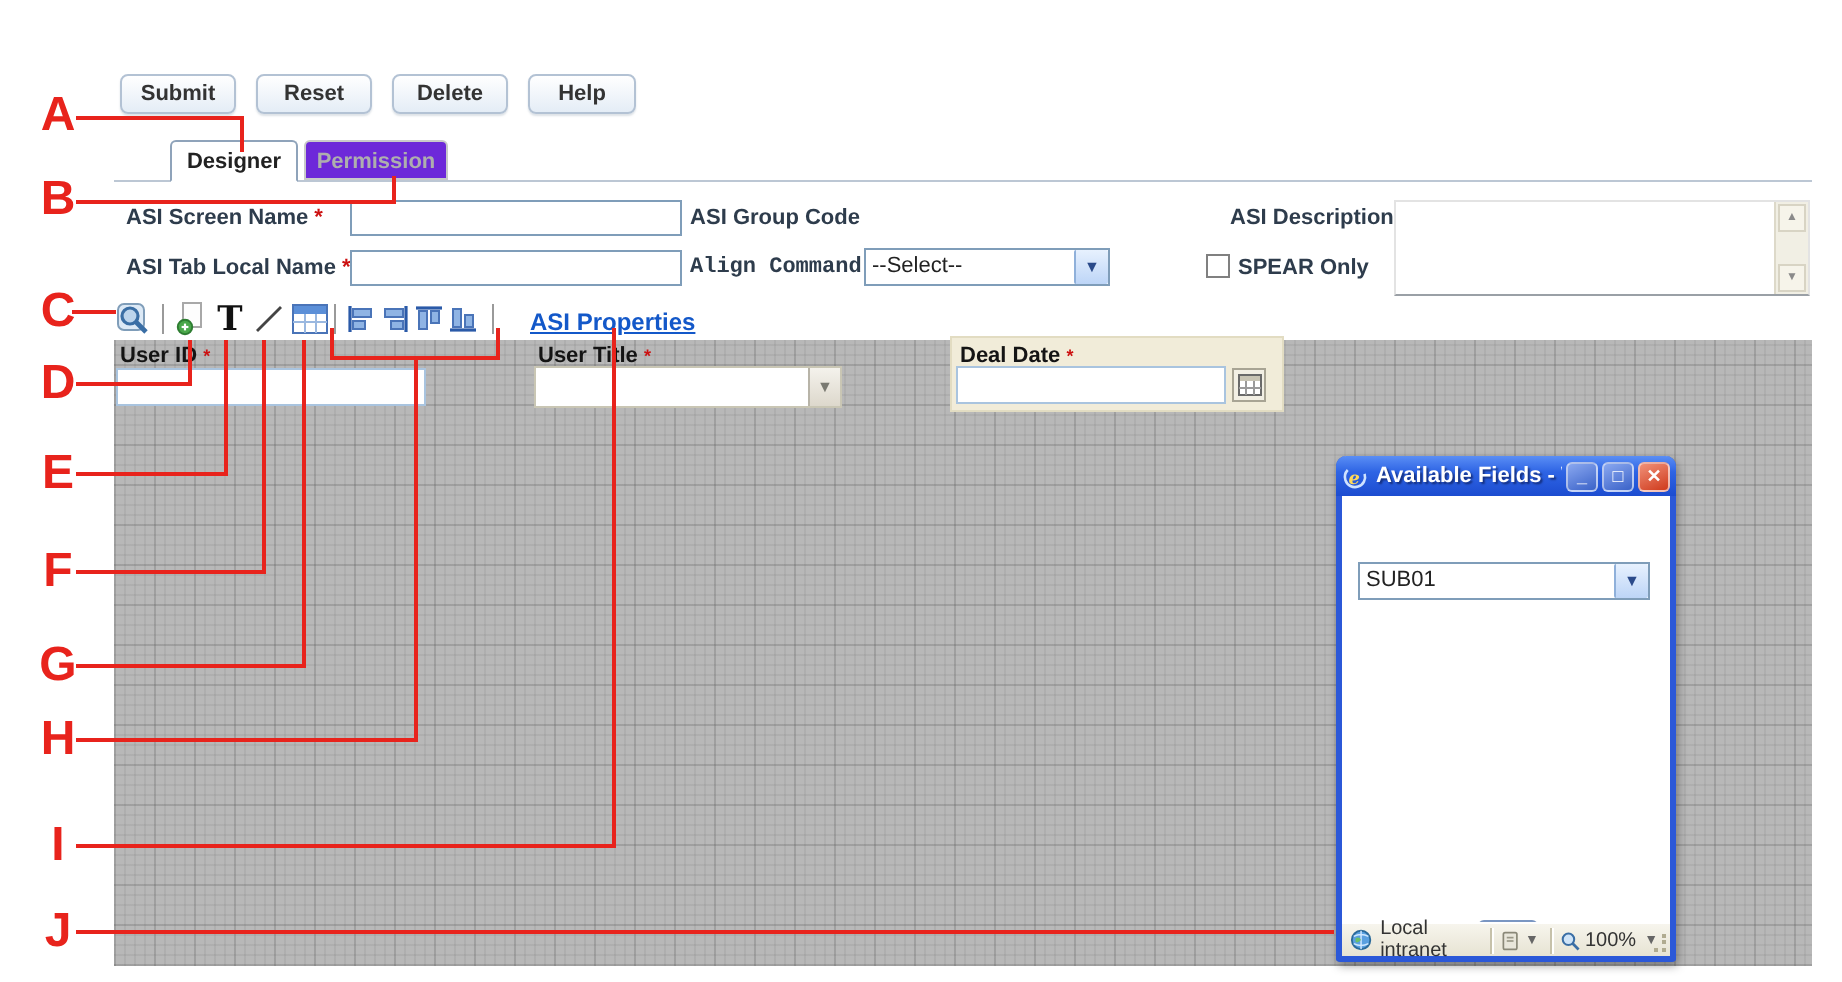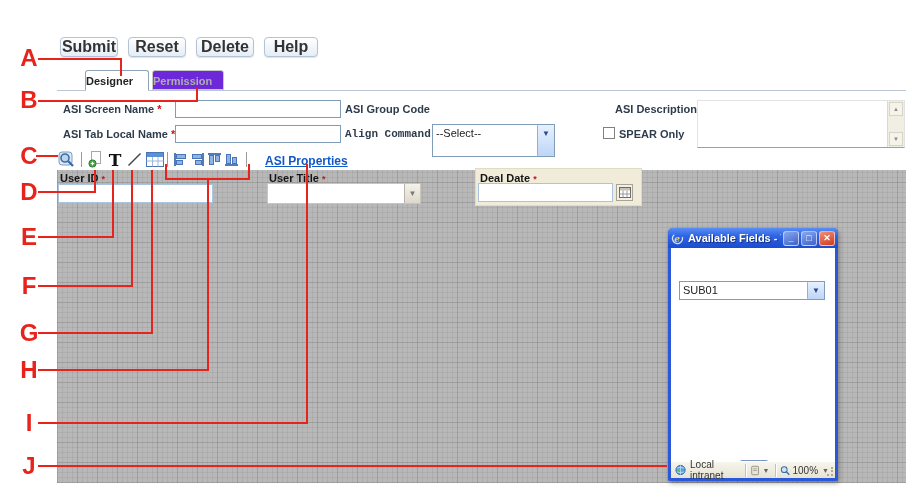--- a/index.html
+++ b/index.html
@@ -9,26 +9,26 @@
 
   
   .ann-letter { position:absolute; left:16px; width:26px; text-align:center;
     font-size:24px; font-weight:bold; color:#e8231c; line-height:24px; z-index:60; }
   .ann-line { position:absolute; background:#e8231c; z-index:55; }
 
   
   .band { position:absolute; left:57px; top:13px; width:849px; height:47px; background:#d9e7f6; }
   .band-title { position:absolute; left:64px; top:17px; font-size:12px; font-weight:bold; color:#333; }
   .btn { position:absolute; top:37px; height:20px; border:1px solid #b3c2d4; border-radius:4px;
-    background:linear-gradient(#ffffff,#e4edf6); font-size:16px; font-weight:bold; color:#333;
+    background:linear-gradient(#ffffff,#e4edf6); font-size:11px; font-weight:bold; color:#333;
     text-align:center; line-height:18px; box-shadow:0 1px 1px rgba(120,140,160,.25); cursor:pointer; }
 
   
   .tabline { position:absolute; left:57px; top:90px; width:849px; height:1px; background:#bcc7d4; }
-  .tab { position:absolute; top:70px; height:21px; font-size:11px; font-weight:bold; text-align:left;
+  .tab { position:absolute; top:70px; height:21px; font-size:11px; font-weight:bold; text-align:center;
     line-height:20px; border:1px solid #8fa3ba; border-radius:3px 3px 0 0; z-index:3; }
   .tab.active { background:#fff; color:#222; border-bottom:1px solid #fff; }
   .tab.inactive { background:#6d28d9; color:#aeaeae; border-color:#c9c9c9; height:20px; z-index:1; }
 
   
   .flabel { position:absolute; font-size:11px; font-weight:bold; color:#2e3c4c; white-space:nowrap; }
   .req { color:#cc1111; }
   .txt { position:absolute; border:1px solid #7f9db9; background:#fff; font-size:11px;
     font-family:"Liberation Sans",sans-serif; padding:1px 3px; }
   .ro-field { background:#f1f1f1; color:#444; line-height:15px; }
@@ -118,21 +118,21 @@
       <div class="ar" style="top:1px;">▲</div>
       <div class="ar" style="bottom:1px;">▼</div>
     </div>
   </div>
 
   <div class="flabel" style="left:63px;top:128px;">
     <span>ASI Tab Local Name</span>&nbsp;<span class="req">*</span>
   </div>
   <input class="txt" style="left: 175px; top: 125px; width: 166px; height: 18px;">
   <div class="flabel" style="left:345px;top:128px;width:85px;text-align:right;font-family:Liberation Mono, monospace;">Align Command</div>
-  <div class="combo" style="left:432px;top:124px;width:123px;height:33px;">
+  <div class="combo" style="left:432px;top:124px;width:123px;height:19px;">
     <span class="val">--Select--</span>
     <span class="cbtn">▼</span>
   </div>
   <div class="chk" style="left:603px;top:127px;"></div>
   <div class="flabel" style="left:619px;top:128px;">SPEAR Only</div>
 
   <div class="tool" style="left:57px;width:20px;">
     <svg class="icon-svg" width="18" height="18" viewBox="0 0 18 18">
       <rect x="1" y="1" width="13" height="13" rx="3" fill="#dce9f6" stroke="#7f9db9"></rect>
       <circle cx="7" cy="7" r="4" fill="#bcd4ec" stroke="#3a6ea5" stroke-width="1.6"></circle>

